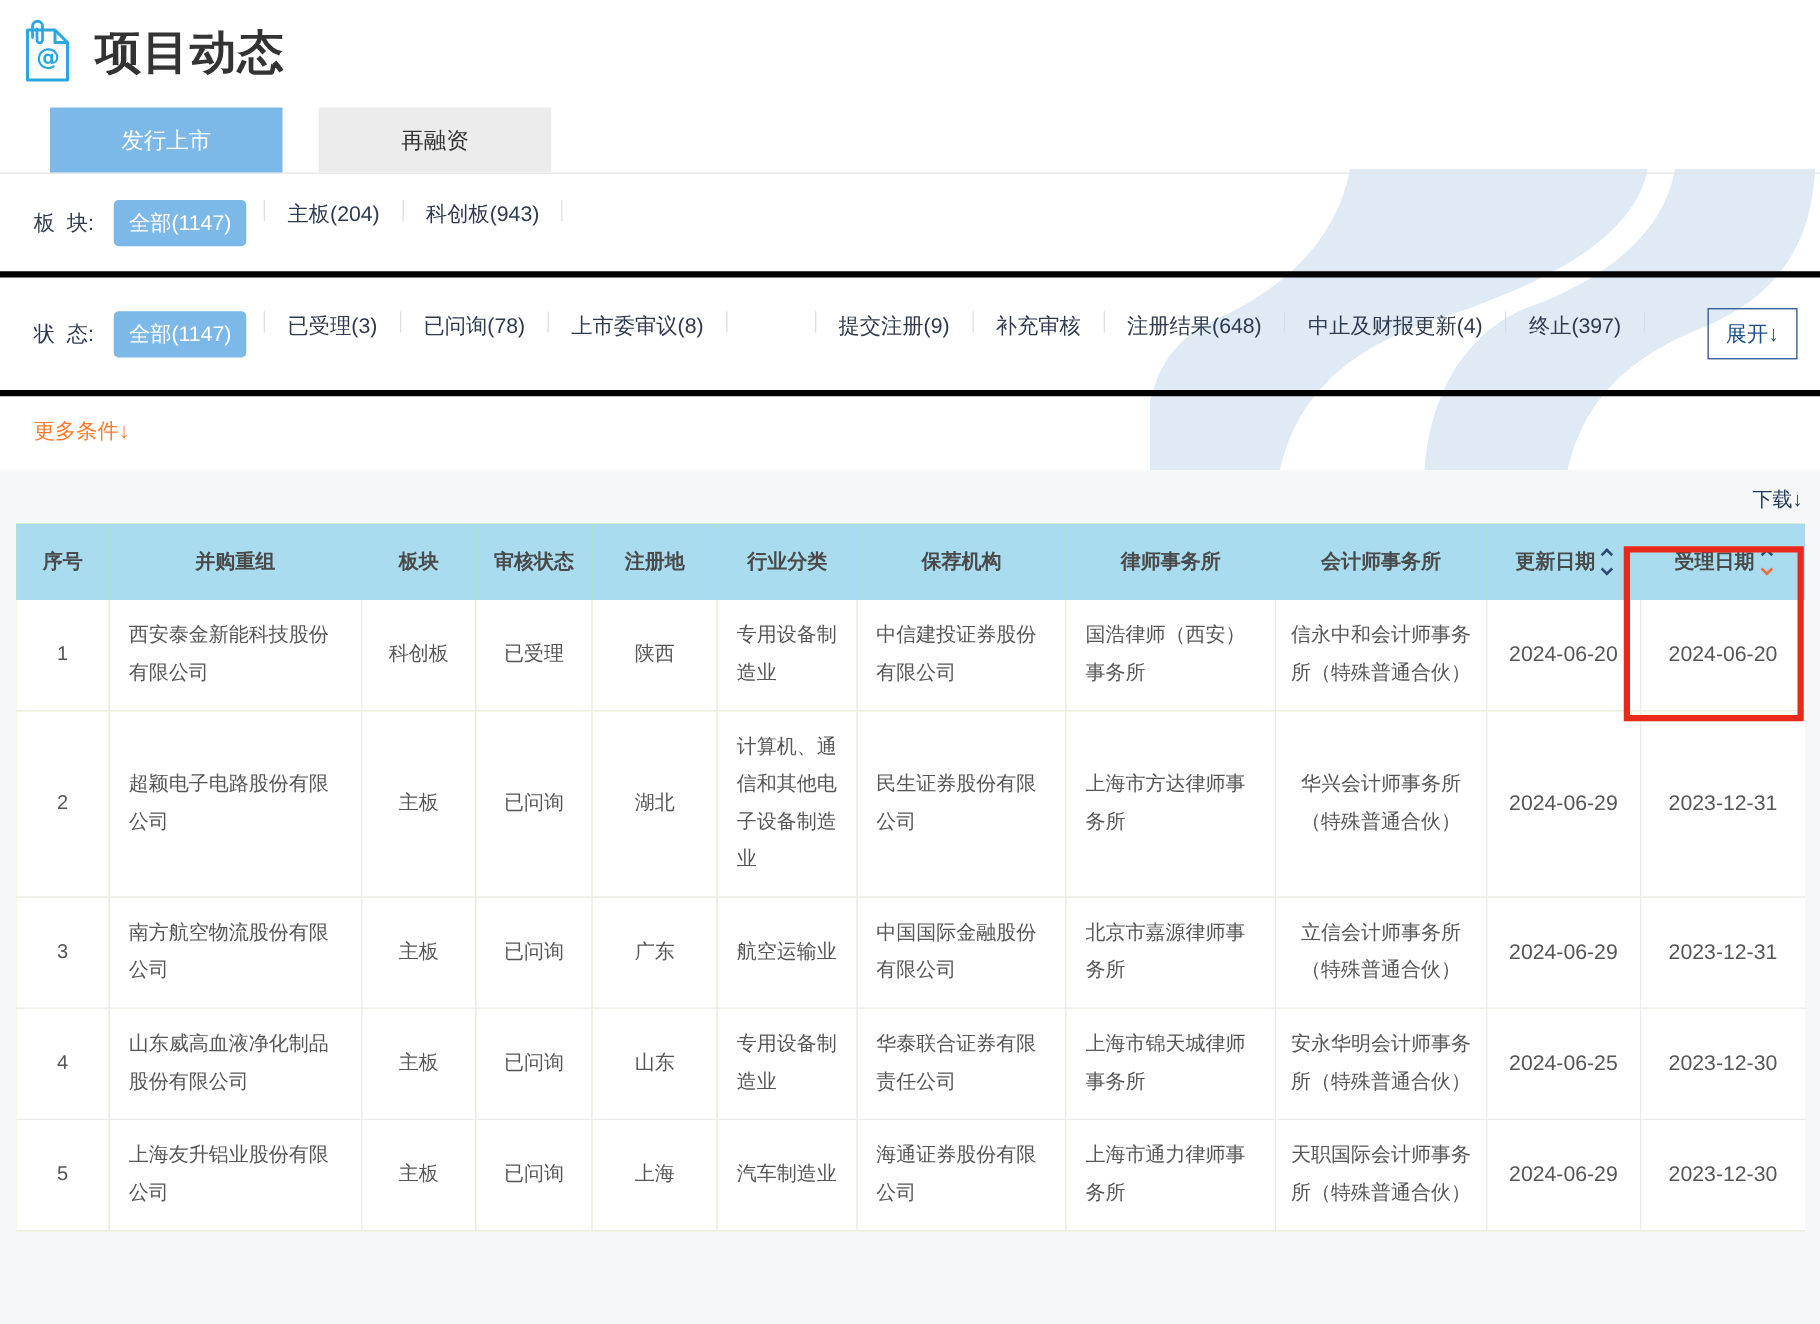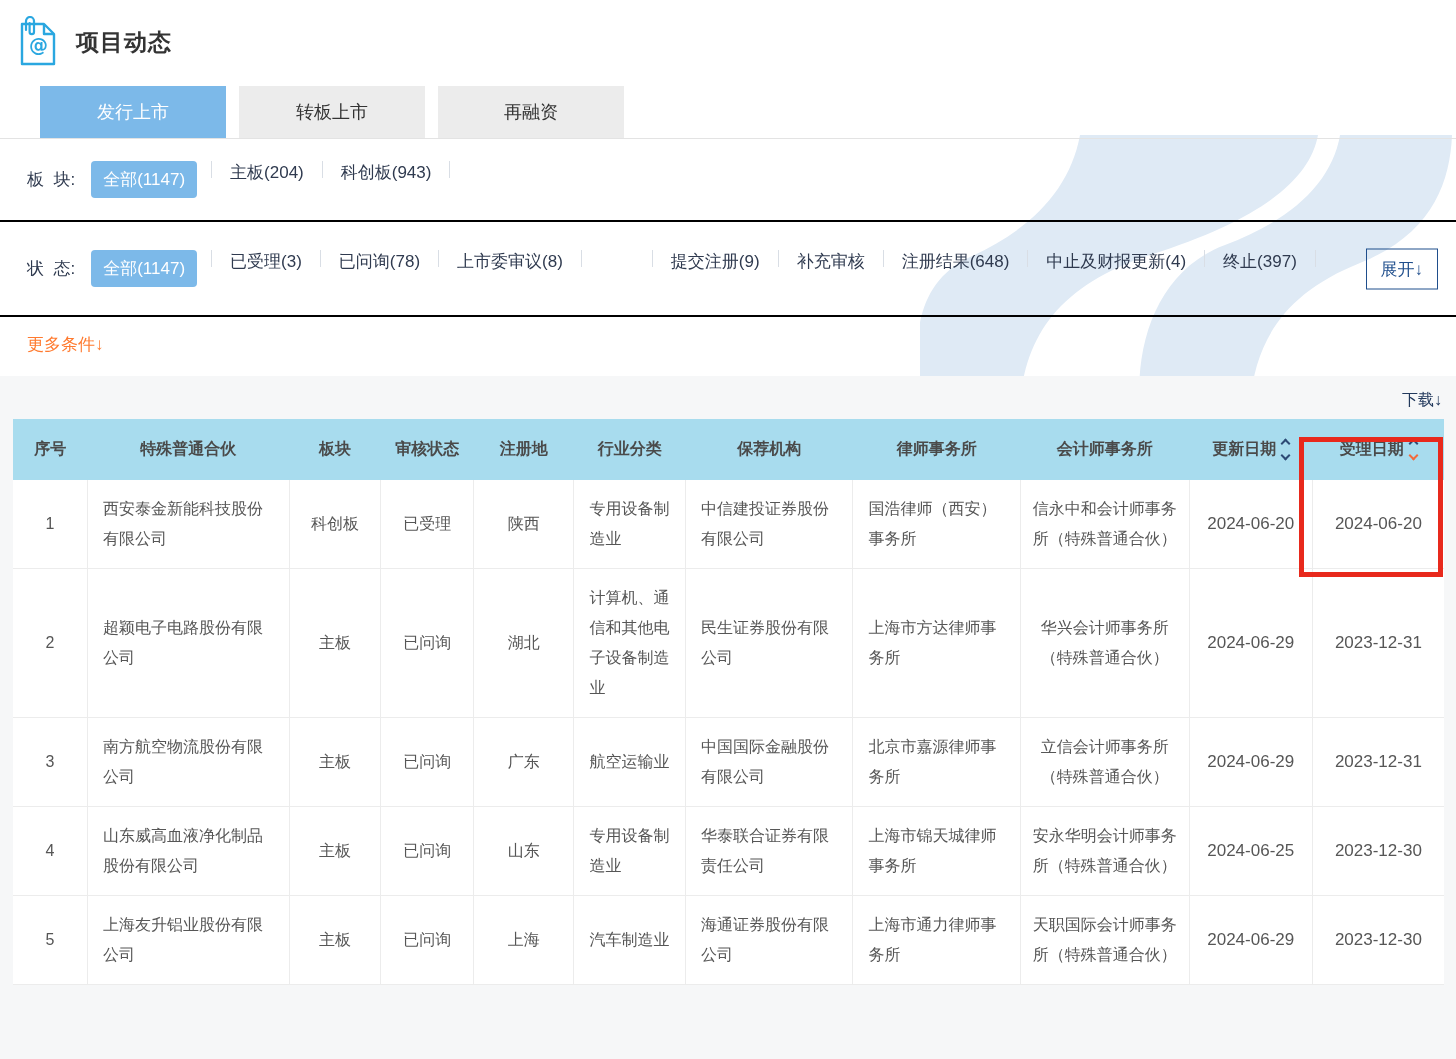--- a/index.html
+++ b/index.html
@@ -5,28 +5,28 @@
   * { margin:0; padding:0; box-sizing:border-box; }
   html,body { width:1456px; height:1059px; overflow:hidden; }
   body {
     font-family:"Liberation Sans","DejaVu Sans",sans-serif;
     background:#ffffff; color:#333; position:relative;
   }
   
   .swoosh { position:absolute; top:135px; left:920px; width:536px; height:270px; z-index:0; pointer-events:none; }
   
   .page-header { display:flex; align-items:center; gap:18px; padding:16px 0 0 16px; position:relative; z-index:2; }
-  .page-title { font-size:23px; font-weight:bold; color:#333; letter-spacing:1px; }
-  
-  .tab-bar { display:flex; gap:13px; padding:0 0 0 40px; margin-top:18px; border-bottom:1px solid #e3e3e3; position:relative; z-index:2; }
+  .page-title { font-size:37px; font-weight:bold; color:#333; letter-spacing:1px; }
+  
+  .tab-bar { display:flex; gap:29px; padding:0 0 0 40px; margin-top:18px; border-bottom:1px solid #e3e3e3; position:relative; z-index:2; }
   .tab { width:186px; height:52px; display:flex; align-items:center; justify-content:center;
          font-size:18px; background:#ececec; color:#333; cursor:pointer; }
   .tab.active { background:#7cb9e9; color:#fff; }
   
-  .filter-row { display:flex; align-items:center; min-height:83px; padding-left:27px; border-bottom:2px solid #000000; position:relative; z-index:2; }
+  .filter-row { display:flex; align-items:center; min-height:83px; padding-left:27px; border-bottom:5px solid #000000; position:relative; z-index:2; }
   .filter-label { font-size:17px; color:#2f3a4f; margin-right:16px; white-space:pre; }
   .filter-items { display:flex; flex-wrap:nowrap; }
   .filter-chip { background:#7cb9e9; color:#fff; font-size:17px; padding:7px 12px; border-radius:4px; cursor:pointer; }
   .filter-item { font-size:17px; color:#2f3a4f; padding:0 4px; cursor:pointer; white-space:nowrap; }
   .filter-item.spacer { width:42px; cursor:default; }
   .v-div { width:1px; height:17px; background:#d9dee5; margin:0 14px; }
   .expand-btn { position:absolute; right:18px; top:50%; transform:translateY(-50%);
       border:1px solid #1f4e8c; color:#1f4e8c; font-size:17px; padding:8px 14px; background:transparent; cursor:pointer; }
   .more-row { padding:16px 0 20px 27px; position:relative; z-index:2; }
   .more-link { color:#ff7a2f; font-size:17px; cursor:pointer; display:inline-block; }
@@ -67,21 +67,20 @@
       <path d="M28 8 V18 H38" fill="none" stroke="#2aa7e0" stroke-width="2.4" stroke-linejoin="round"></path>
       <path d="M10 14 V5 a4 4 0 0 1 8 0 V16 a2.2 2.2 0 0 1 -4.4 0 V7" fill="none" stroke="#2aa7e0" stroke-width="2.2" stroke-linecap="round"></path>
       <text x="13" y="36" font-size="19" font-weight="bold" fill="#2aa7e0" font-family="'DejaVu Sans',sans-serif">@</text>
     </svg>
   </span>
   <span class="page-title">项目动态</span>
 </div>
 
 <div class="tab-bar">
     <div class="tab active">发行上市</div>
-    <div class="tab">转板上市</div>
     <div class="tab">再融资</div>
   </div>
 
 <div class="filter-row">
   <span class="filter-label">板  块:</span>
   <span class="filter-items">
       <span class="filter-chip">全部(1147)</span>
       <i class="v-div"></i>
       <span class="filter-item">主板(204)</span>
       <i class="v-div"></i>
@@ -138,21 +137,21 @@
         <col style="width: 11.8%;">
         <col style="width: 8.6%;">
         <col style="width: 9.2%;">
       </colgroup>
     <thead>
         <tr id="head-row">
           <th><span class="th-inner">
               <span>序号</span>
             </span></th>
           <th><span class="th-inner">
-              <span>特殊普通合伙</span>
+              <span>并购重组</span>
             </span></th>
           <th><span class="th-inner">
               <span>板块</span>
             </span></th>
           <th><span class="th-inner">
               <span>审核状态</span>
             </span></th>
           <th><span class="th-inner">
               <span>注册地</span>
             </span></th>

